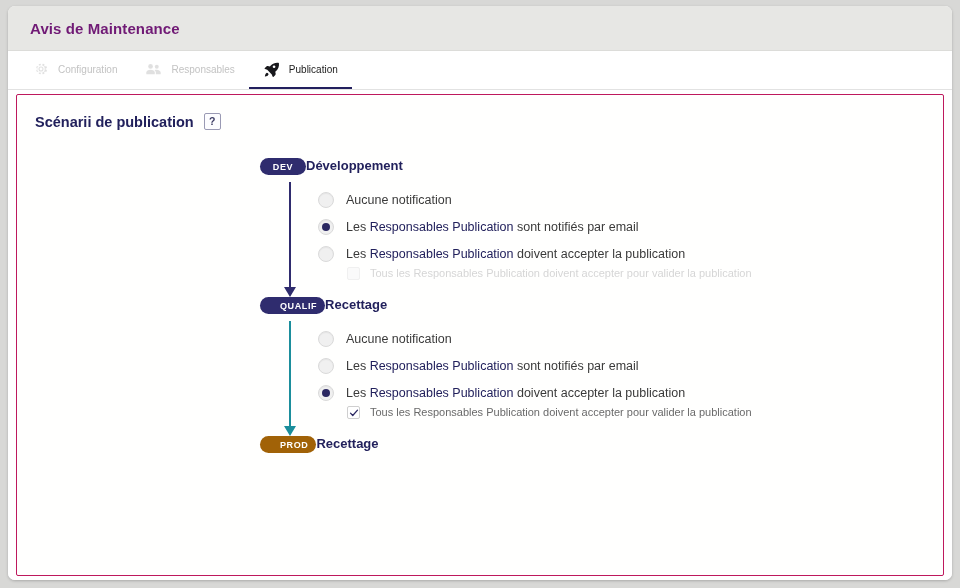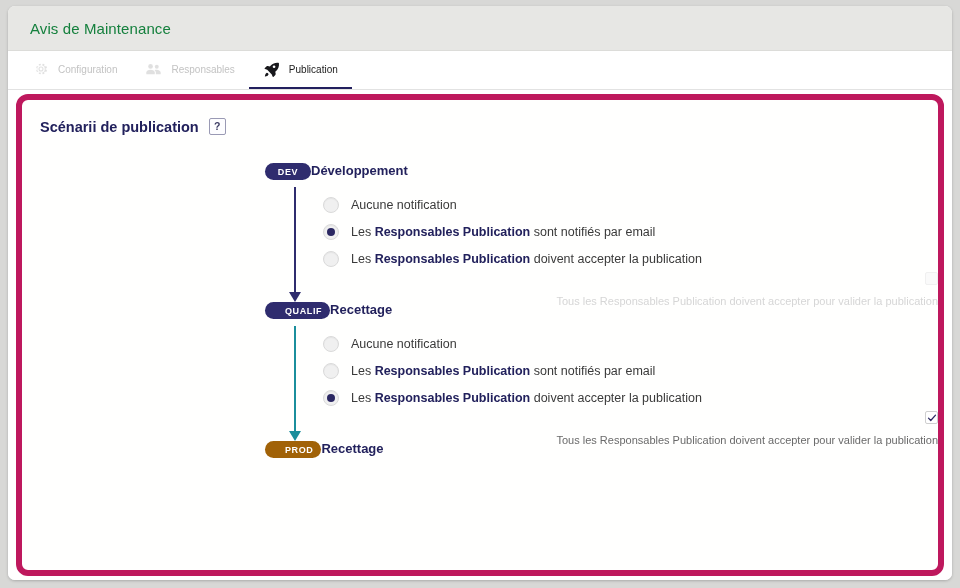--- a/index.html
+++ b/index.html
@@ -36,22 +36,22 @@
     height: 44px;
     background: #e7e7e4;
     border-bottom: 1px solid #dcdcd9;
     display: flex;
     align-items: center;
     padding: 0 0 0 22px;
     flex: 0 0 auto;
   }
   .titlebar-title {
     font-size: 15px;
-    font-weight: normal;
-    color: #15803d;
+    font-weight: bold;
+    color: #701a75;
     letter-spacing: 0.1px;
   }
 
   
   .tabbar {
     height: 38px;
     background: #ffffff;
     border-bottom: 1px solid #e2e2e2;
     display: flex;
     align-items: stretch;
@@ -90,22 +90,22 @@
     background: #ffffff;
     position: relative;
     padding: 0;
   }
   .panel-inner {
     position: absolute;
     left: 8px;
     right: 8px;
     top: 4px;
     bottom: 4px;
-    border: 6px solid #be185d;
-    border-radius: 12px;
+    border: 1px solid #be185d;
+    border-radius: 2px;
     background: #fffffe;
     overflow: hidden;
   }
 
   .section-title-row {
     display: flex;
     align-items: center;
     gap: 10px;
     padding: 18px 0 0 18px;
   }
@@ -227,29 +227,28 @@
     width: 8px;
     height: 8px;
     border-radius: 50%;
     background: #2b2862;
   }
   .opt-label {
     font-size: 12.5px;
     color: #3a3a3a;
     white-space: nowrap;
   }
-  .opt-label b { color: #22215c; font-weight: bold; }
+  .opt-label b { color: #22215c; font-weight: normal; }
 
   .sub-row {
     display: flex;
-    align-items: flex-end;
+    align-items: flex-start;
     gap: 10px;
     height: 24px;
     padding-left: 29px;
-    flex-direction: column;
   }
   .cbox {
     width: 13px;
     height: 13px;
     border-radius: 2px;
     border: 1px solid #cfcfcf;
     background: #ffffff;
     flex: 0 0 auto;
     display: inline-flex;
     align-items: center;

